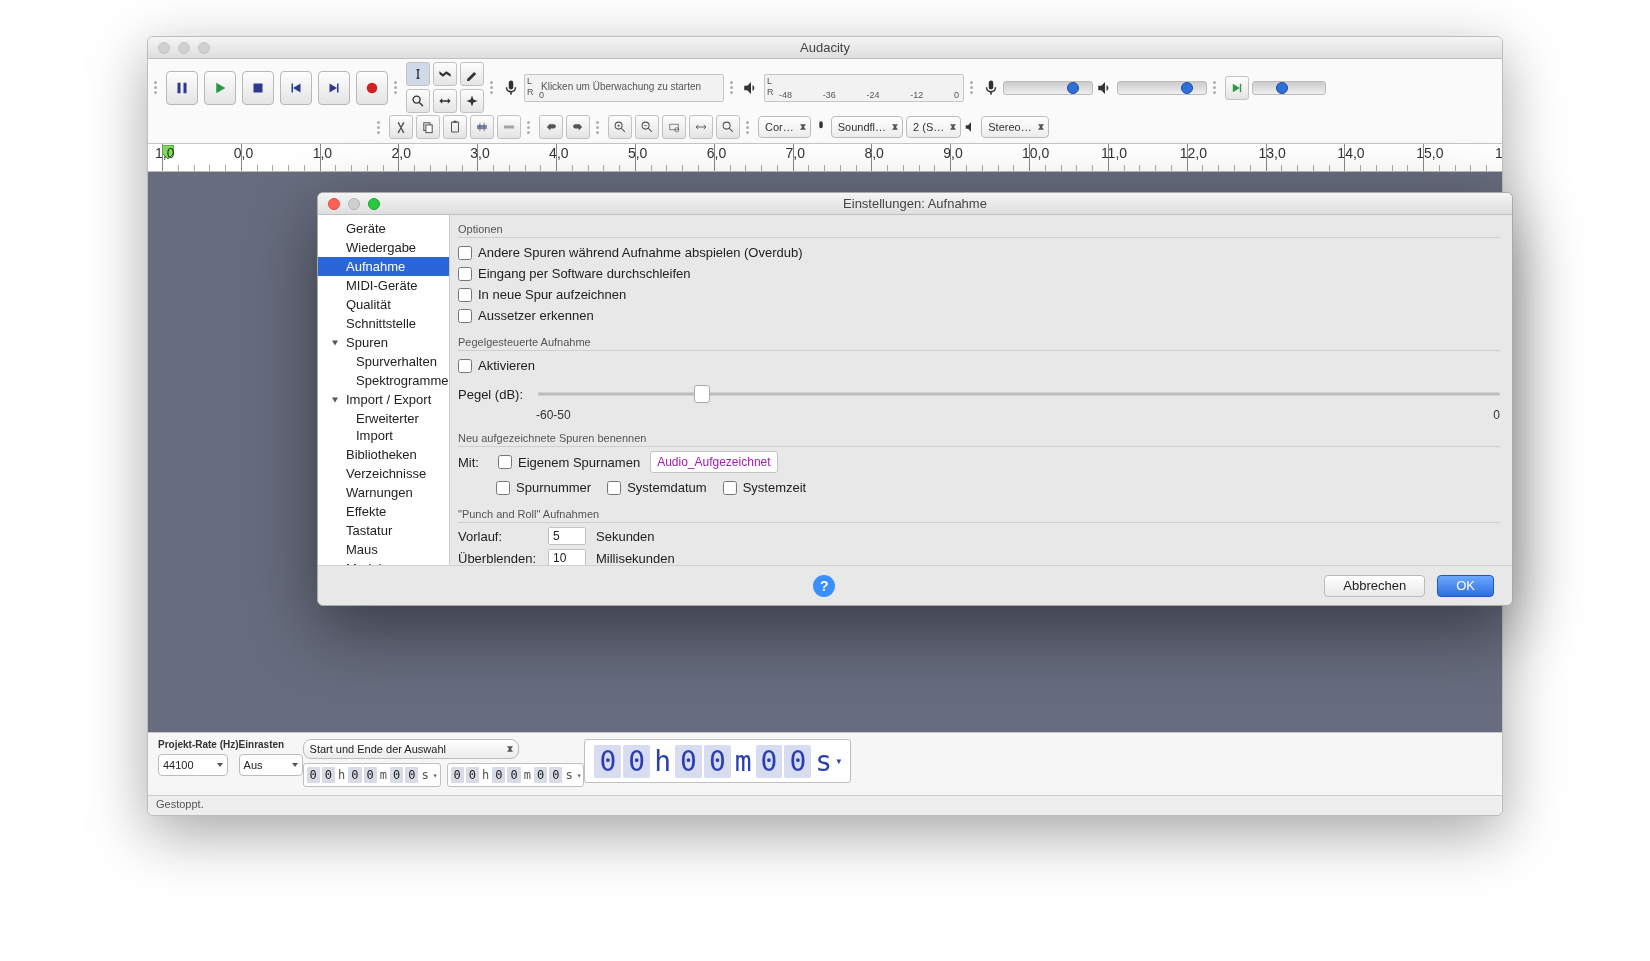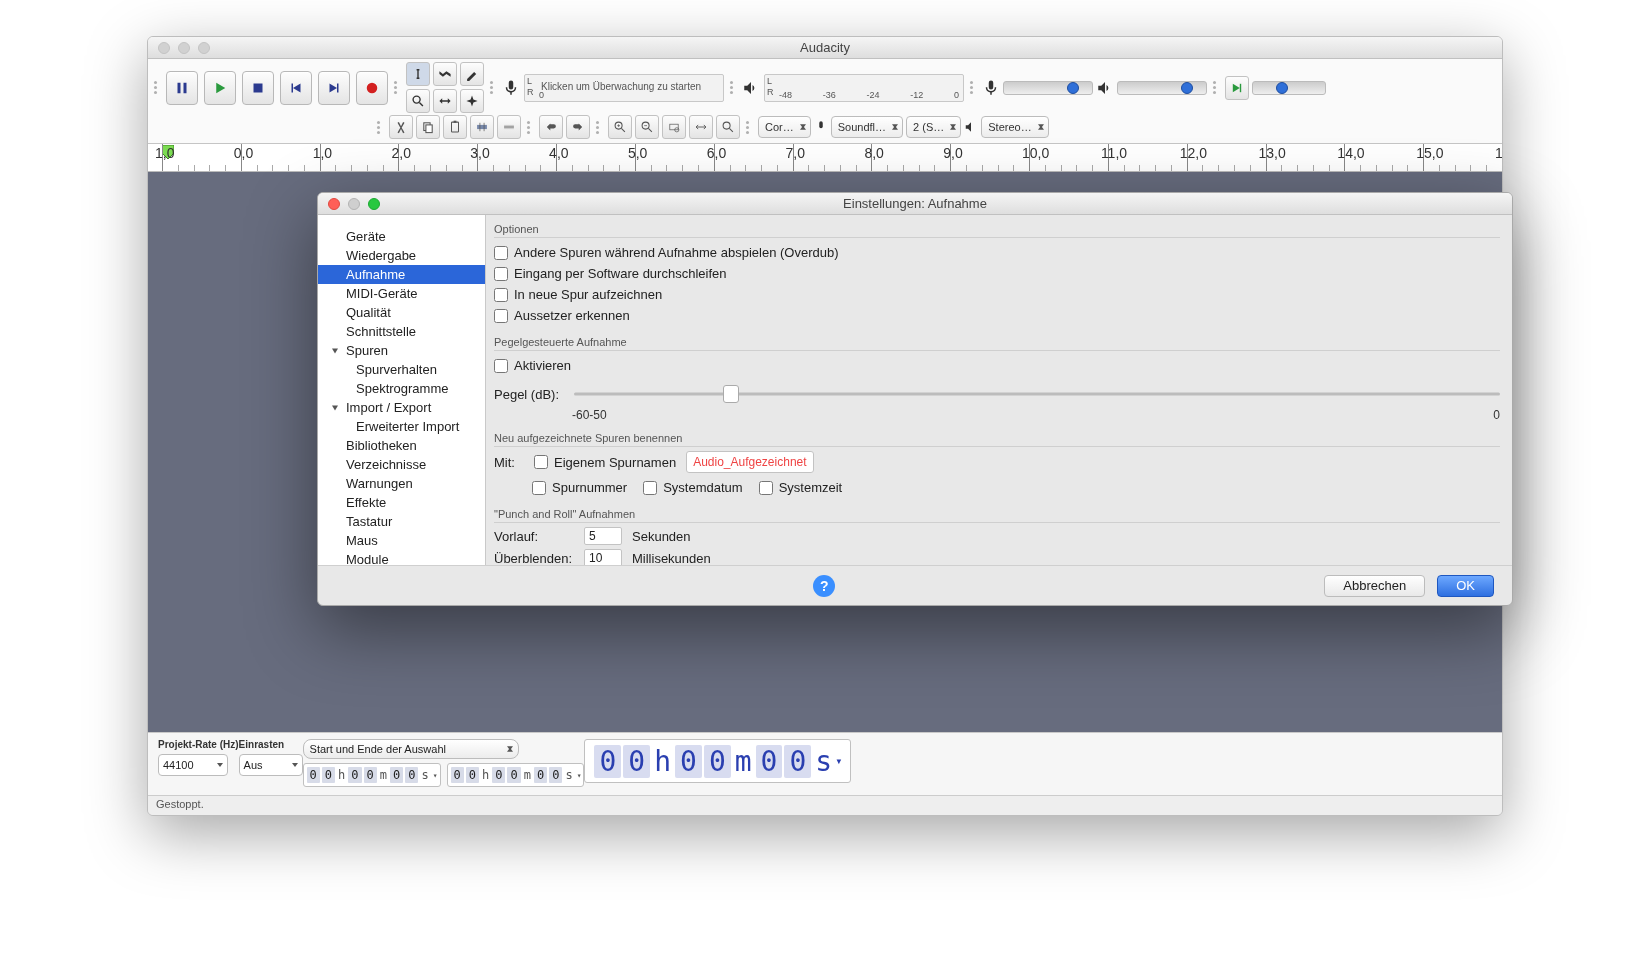--- a/index.html
+++ b/index.html
@@ -205,23 +205,23 @@
     overflow:hidden;
   }
   .dialog .titlebar{ height:22px; }
   .dlg-traffic{ position:absolute; left:10px; display:flex; gap:8px; }
   .dlg-traffic span{ width:12px; height:12px; border-radius:50%; }
   .dlg-traffic .r{ background:#ff5f57; border:1px solid #e04940; }
   .dlg-traffic .y{ background:#cfcfcf; border:1px solid #b3b3b3; }
   .dlg-traffic .g{ background:#28c840; border:1px solid #1da932; }
   .dlg-body{ flex:1; display:flex; overflow:hidden; }
   .sidebar{
-    width:168px; background:#fff;
+    width:132px; background:#fff;
     border-right:1px solid #c9c9c9;
-    padding:12px 0; overflow:auto;
+    padding:4px 0; overflow:auto;
   }
   .sidebar .item{
     padding:1px 6px 1px 28px; font-size:13px; cursor:default;
     position:relative; line-height:17px;
   }
   .sidebar .item.sel{ background:#2b66d9; color:#fff; }
   .sidebar .item.disclosure:before{
     content:""; position:absolute; left:14px; top:50%;
     width:0;height:0;border-left:3px solid transparent;
     border-right:3px solid transparent;border-top:5px solid #555;
@@ -847,21 +847,21 @@
         </div>
 
         <div class="section-title" style="margin-top:6px">Neu aufgezeichnete Spuren benennen</div>
         <div class="row" style="margin-top:4px">
           <span style="width:30px">Mit:</span>
           <label class="chk">
               <input type="checkbox" style=""> 
               <span>Eigenem Spurnamen</span>
             </label>
           <div class="xs-input" title="Audio_Aufgezeichnet">
-              <span style="color:#ef4444">Audio_Aufgezeichnet</span>
+              <span style="color:#a21caf">Audio_Aufgezeichnet</span>
             </div>
         </div>
         <div class="row" style="margin-left:38px; margin-top:4px; gap:16px">
           <label class="chk">
               <input type="checkbox" style=""> 
               <span>Spurnummer</span>
             </label>
           <label class="chk">
               <input type="checkbox" style=""> 
               <span>Systemdatum</span>

